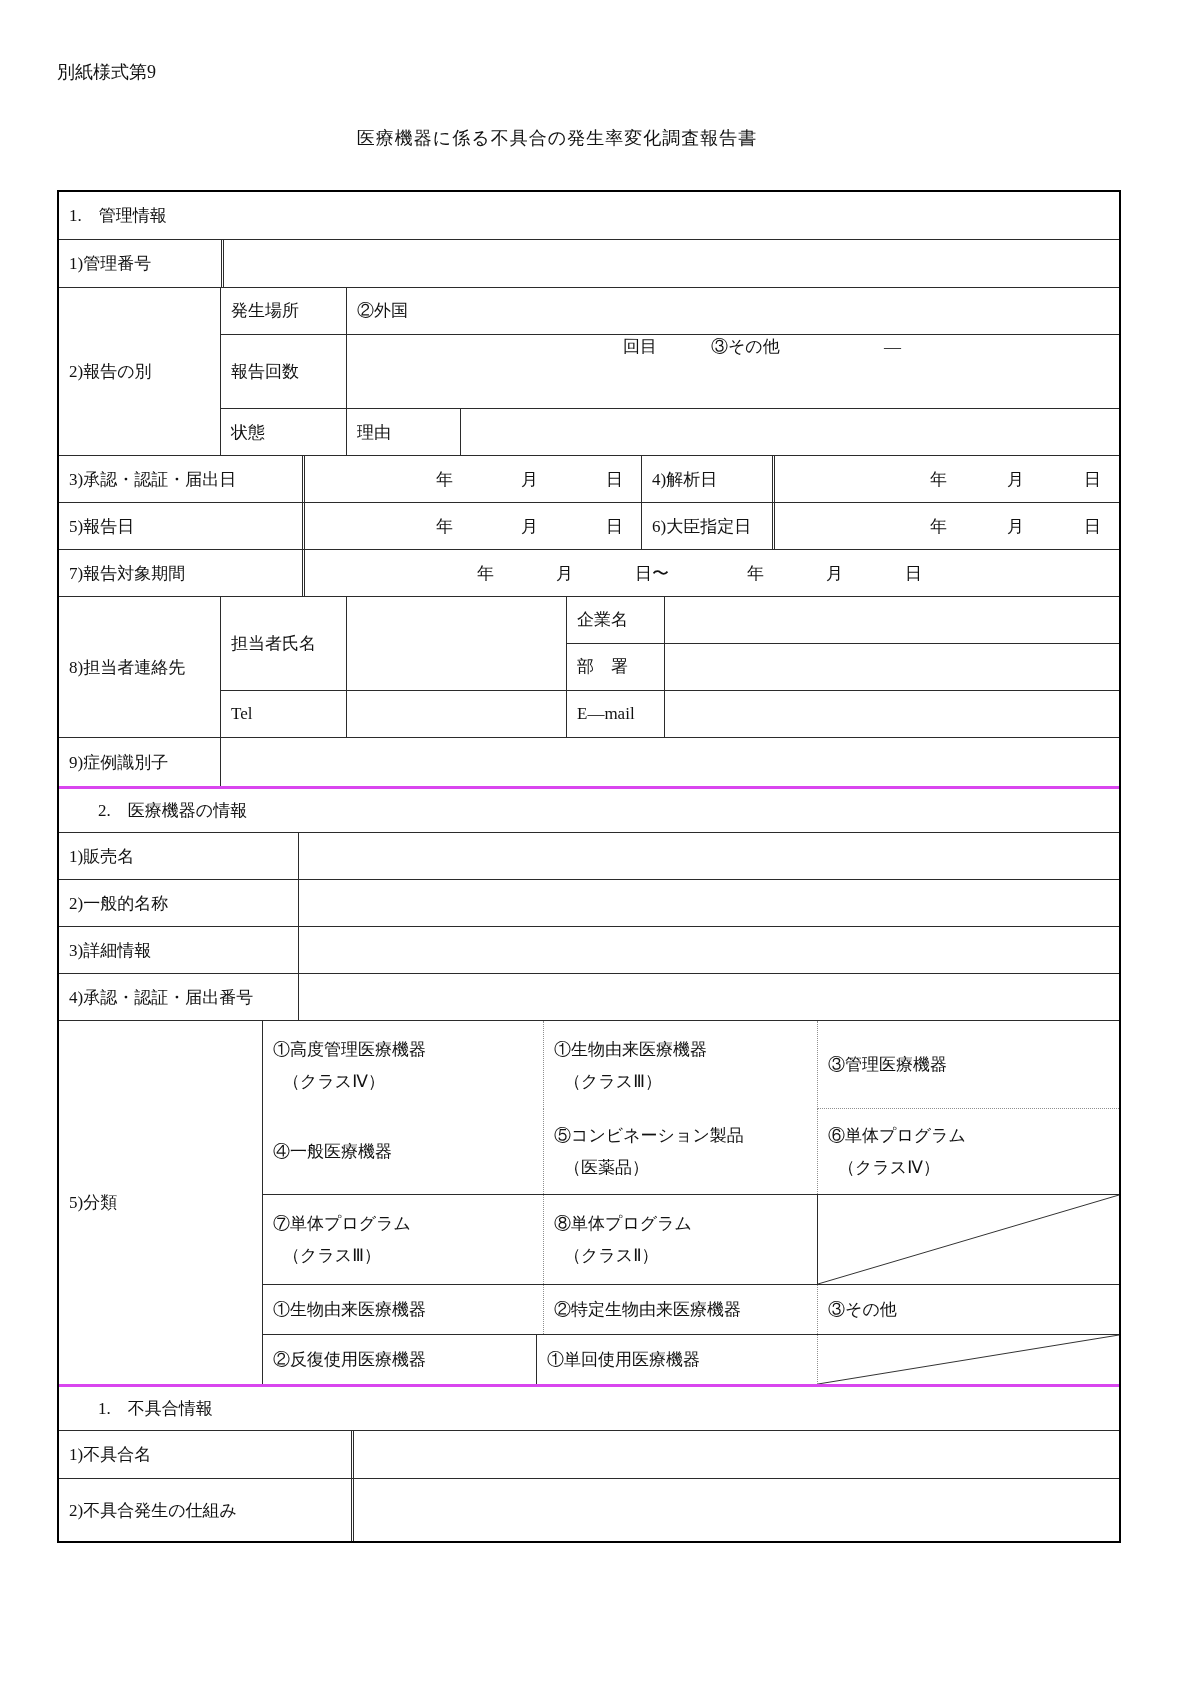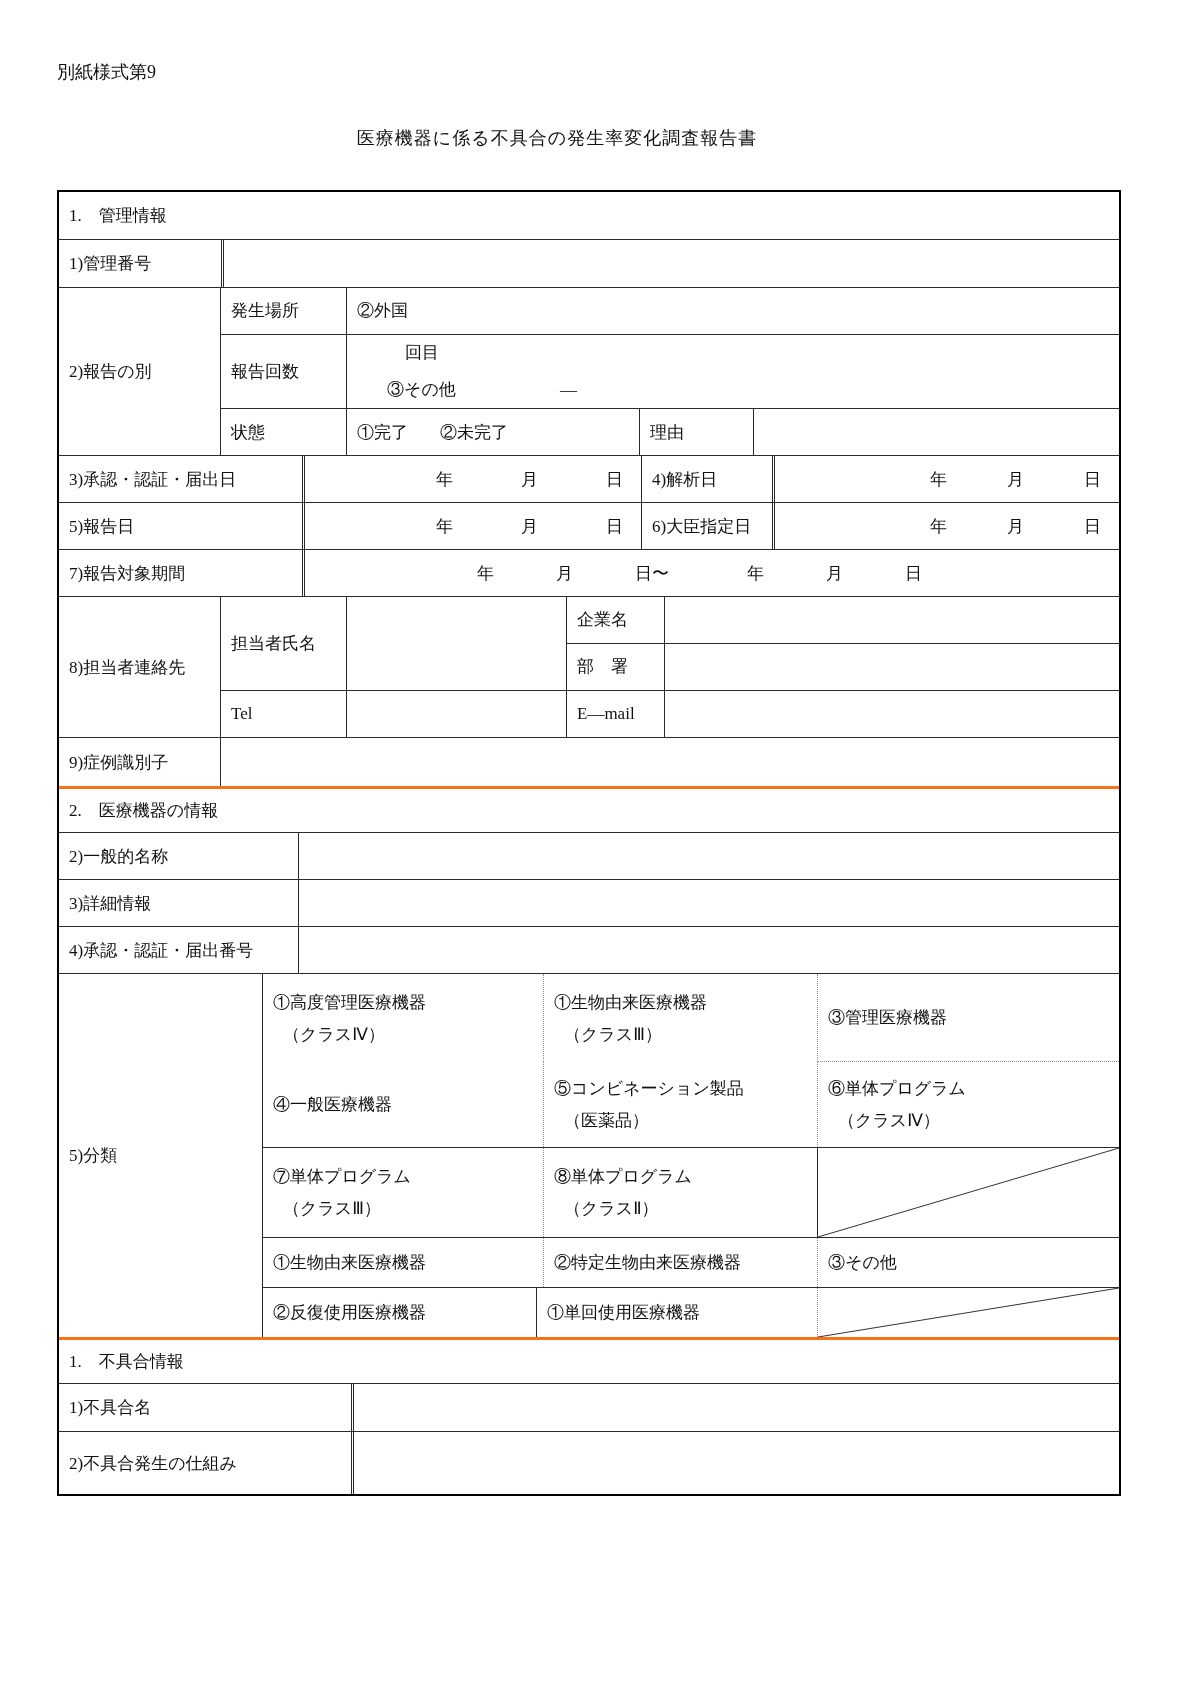--- a/index.html
+++ b/index.html
@@ -6,39 +6,39 @@
   body{
     width:1181px;height:1695px;position:relative;background:#ffffff;
     font-family:"Liberation Serif", serif;color:#111;
   }
   .form-code{position:absolute;left:57px;top:60px;font-size:18px;}
   .page-title{position:absolute;left:57px;top:126px;width:1000px;text-align:center;font-size:18px;letter-spacing:1px;}
   .tbl{position:absolute;left:57px;top:190px;width:1064px;border:2px solid #000;box-sizing:border-box;background:#fff;}
   .row{display:flex;align-items:stretch;border-bottom:1px solid #2b2b2b;box-sizing:border-box;}
   .row.nbb{border-bottom:0;}
   .tbl > .row:last-child{border-bottom:0;}
-  .thick{border-top:3px solid #f97316;}
+  .thick{border-top:3px solid #d946ef;padding-left:29px;}
   .c{border-right:1px solid #2b2b2b;display:flex;align-items:center;padding:0 10px;box-sizing:border-box;font-size:17px;min-width:0;}
   .row > .c:last-child, .subrow > .c:last-child{border-right:0;}
   .col{display:flex;flex-direction:column;flex:1;min-width:0;box-sizing:border-box;}
   .subrow{display:flex;align-items:stretch;border-bottom:1px solid #2b2b2b;box-sizing:border-box;}
   .subrow.nb{border-bottom:0;}
   .nr{border-right:0 !important;}
   .dblL{border-left:3px double #2b2b2b;}
   .dotR{border-right:1px dotted #8f8f8f;}
   .dotB{border-bottom:1px dotted #8f8f8f;}
   .two{flex-direction:column;align-items:flex-start;justify-content:center;gap:9px;}
   .two .l2{padding-left:10px;}
   .date{justify-content:flex-end;padding-right:18px;}
   .date span{margin-left:68px;}
   .date.narrow span{margin-left:60px;}
   .period{padding-left:172px;}
   .period span{margin-left:62px;}
   .period span:first-child{margin-left:0;}
-  .stack{flex-direction:column;align-items:stretch;justify-content:center;gap:14px;padding:0;}
+  .stack{align-items:stretch;justify-content:center;gap:14px;padding:0;}
   .diag{position:relative;padding:0;}
   .diag svg{position:absolute;top:0;left:0;width:100%;height:100%;display:block;}
 </style>
 </head>
 <body>
 
 <div class="form-code">別紙様式第9</div>
 <div class="page-title">医療機器に係る不具合の発生率変化調査報告書</div>
 
 <div class="tbl">
@@ -64,24 +64,20 @@
         <div class="c stack" style="flex:1">
           <div style="padding-left:58px">回目</div>
           <div style="padding-left:40px">
             <span>③その他</span>
             <span style="margin-left:100px">—</span>
           </div>
         </div>
       </div>
       <div class="subrow nb" style="height:46px">
         <div class="c" style="width:126px">状態</div>
-        <div class="c" style="width:293px">
-          <span>①完了</span>
-          <span style="margin-left:32px">②未完了</span>
-        </div>
         <div class="c" style="width:114px">理由</div>
         <div class="c" style="flex:1"></div>
       </div>
     </div>
   </div>
 
   <div class="row" style="height:47px">
     <div class="c nr" style="width:243px">3)承認・認証・届出日</div>
     <div class="c dblL date" style="width:340px">
       <span>年</span>
@@ -152,20 +148,24 @@
   <div class="row nbb" style="height:48px">
     <div class="c" style="width:162px">9)症例識別子</div>
     <div class="c" style="flex:1"></div>
   </div>
 
   <div class="row thick" style="height:47px">
     <div class="c" style="flex:1">2.　医療機器の情報</div>
   </div>
 
   <div class="row" style="height:47px">
+    <div class="c" style="width:240px">1)販売名</div>
+    <div class="c" style="flex:1"></div>
+  </div>
+  <div class="row" style="height:47px">
     <div class="c" style="width:240px">2)一般的名称</div>
     <div class="c" style="flex:1"></div>
   </div>
   <div class="row" style="height:47px">
     <div class="c" style="width:240px">3)詳細情報</div>
     <div class="c" style="flex:1"></div>
   </div>
   <div class="row" style="height:47px">
     <div class="c" style="width:240px">4)承認・認証・届出番号</div>
     <div class="c" style="flex:1"></div>

